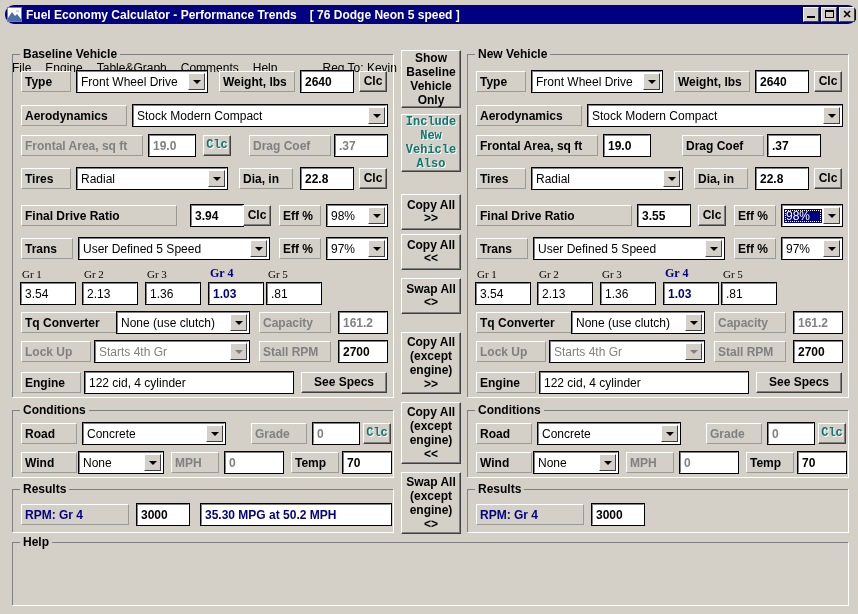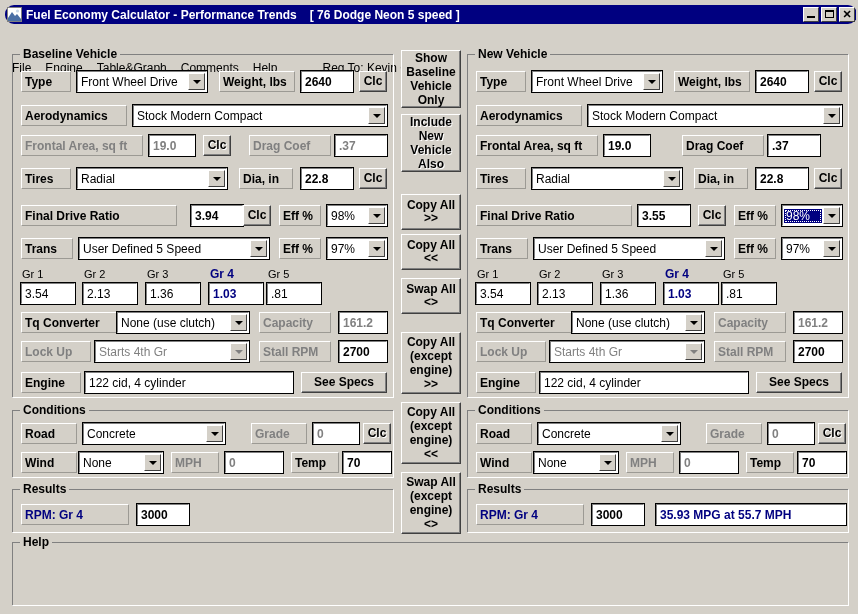--- a/index.html
+++ b/index.html
@@ -134,20 +134,21 @@
     display: flex; align-items: center;
     padding-left: 3px;
     white-space: nowrap;
     overflow: hidden;
   }
   .lbl.dis { color: #808080; }
   .lbl.plain {
     border: none; background: transparent;
     font-weight: normal;
     padding-left: 1px;
+    font-family: Liberation Serif, serif;
   }
   .lbl.blue { color: #000080; }
   .lbl.bluebold { color: #000080; font-weight: bold; }
 
   
   .tb {
     position: absolute;
     background: #ffffff;
     border: 1px solid;
     border-color: #808080 #ffffff #ffffff #808080;
@@ -223,21 +224,21 @@
     border-bottom: 1px solid #404040;
     box-shadow: inset -1px -1px 0 #808080;
     font-size: 12px; font-weight: bold;
     color: #000000;
     display: flex; align-items: center; justify-content: center;
     text-align: center;
     line-height: 13px;
     white-space: pre-line;
     overflow: hidden;
   }
-  .btn.dis { color: #000000; text-shadow: 1px 1px 0 #ffffff; }
+  .btn.dis { color: #0f766e; text-shadow: 1px 1px 0 #ffffff; font-family: Liberation Mono, monospace; }
 
   
   #help-text {
     position: absolute;
     left: 9px; top: 15px;
     width: 820px;
     font-size: 11px;
     color: #000000;
     line-height: 15px;
   }
@@ -409,20 +410,21 @@
     <div class="lbl" style="left:278px; top:41px; width:48px; height:21px;">Temp</div>
     <div class="tb" style="left:330px; top:41px; width:48px; height:21px;">70</div>
   </div>
 
   <div class="group" style="left:10px; top:487px; width:382px; height:44px;">
     <div class="group-inner"></div>
     <div class="group-title">Results</div>
 
     <div class="lbl blue" style="left:8px; top:14px; width:108px; height:21px; font-weight:bold;">RPM: Gr 4</div>
     <div class="tb" style="left:124px; top:14px; width:52px; height:21px;">3000</div>
+    <div class="tb result" style="left:188px; top:14px; width:190px; height:21px;">35.30 MPG at 50.2 MPH</div>
   </div>
 
   <div class="btn" style="left:399px; top:48px; width:60px; height:58px; line-height:14px;">Show
 Baseline
 Vehicle
 Only</div>
   <div class="btn dis" style="left:399px; top:112px; width:60px; height:58px; line-height:14px;">Include
 New
 Vehicle
 Also</div>
@@ -574,21 +576,20 @@
     <div class="lbl" style="left:278px; top:41px; width:48px; height:21px;">Temp</div>
     <div class="tb" style="left:330px; top:41px; width:48px; height:21px;">70</div>
   </div>
 
   <div class="group" style="left:465px; top:487px; width:382px; height:44px;">
     <div class="group-inner"></div>
     <div class="group-title">Results</div>
 
     <div class="lbl blue" style="left:8px; top:14px; width:108px; height:21px; font-weight:bold;">RPM: Gr 4</div>
     <div class="tb" style="left:124px; top:14px; width:52px; height:21px;">3000</div>
-    <div class="tb result" style="left:188px; top:14px; width:190px; height:21px;">35.93 MPG at 55.7 MPH</div>
   </div>
 
   <div class="group" style="left:10px; top:540px; width:837px; height:64px;">
     <div class="group-inner"></div>
     <div class="group-title">Help</div>
   </div>
 
 </div>
 
 </body></html>

